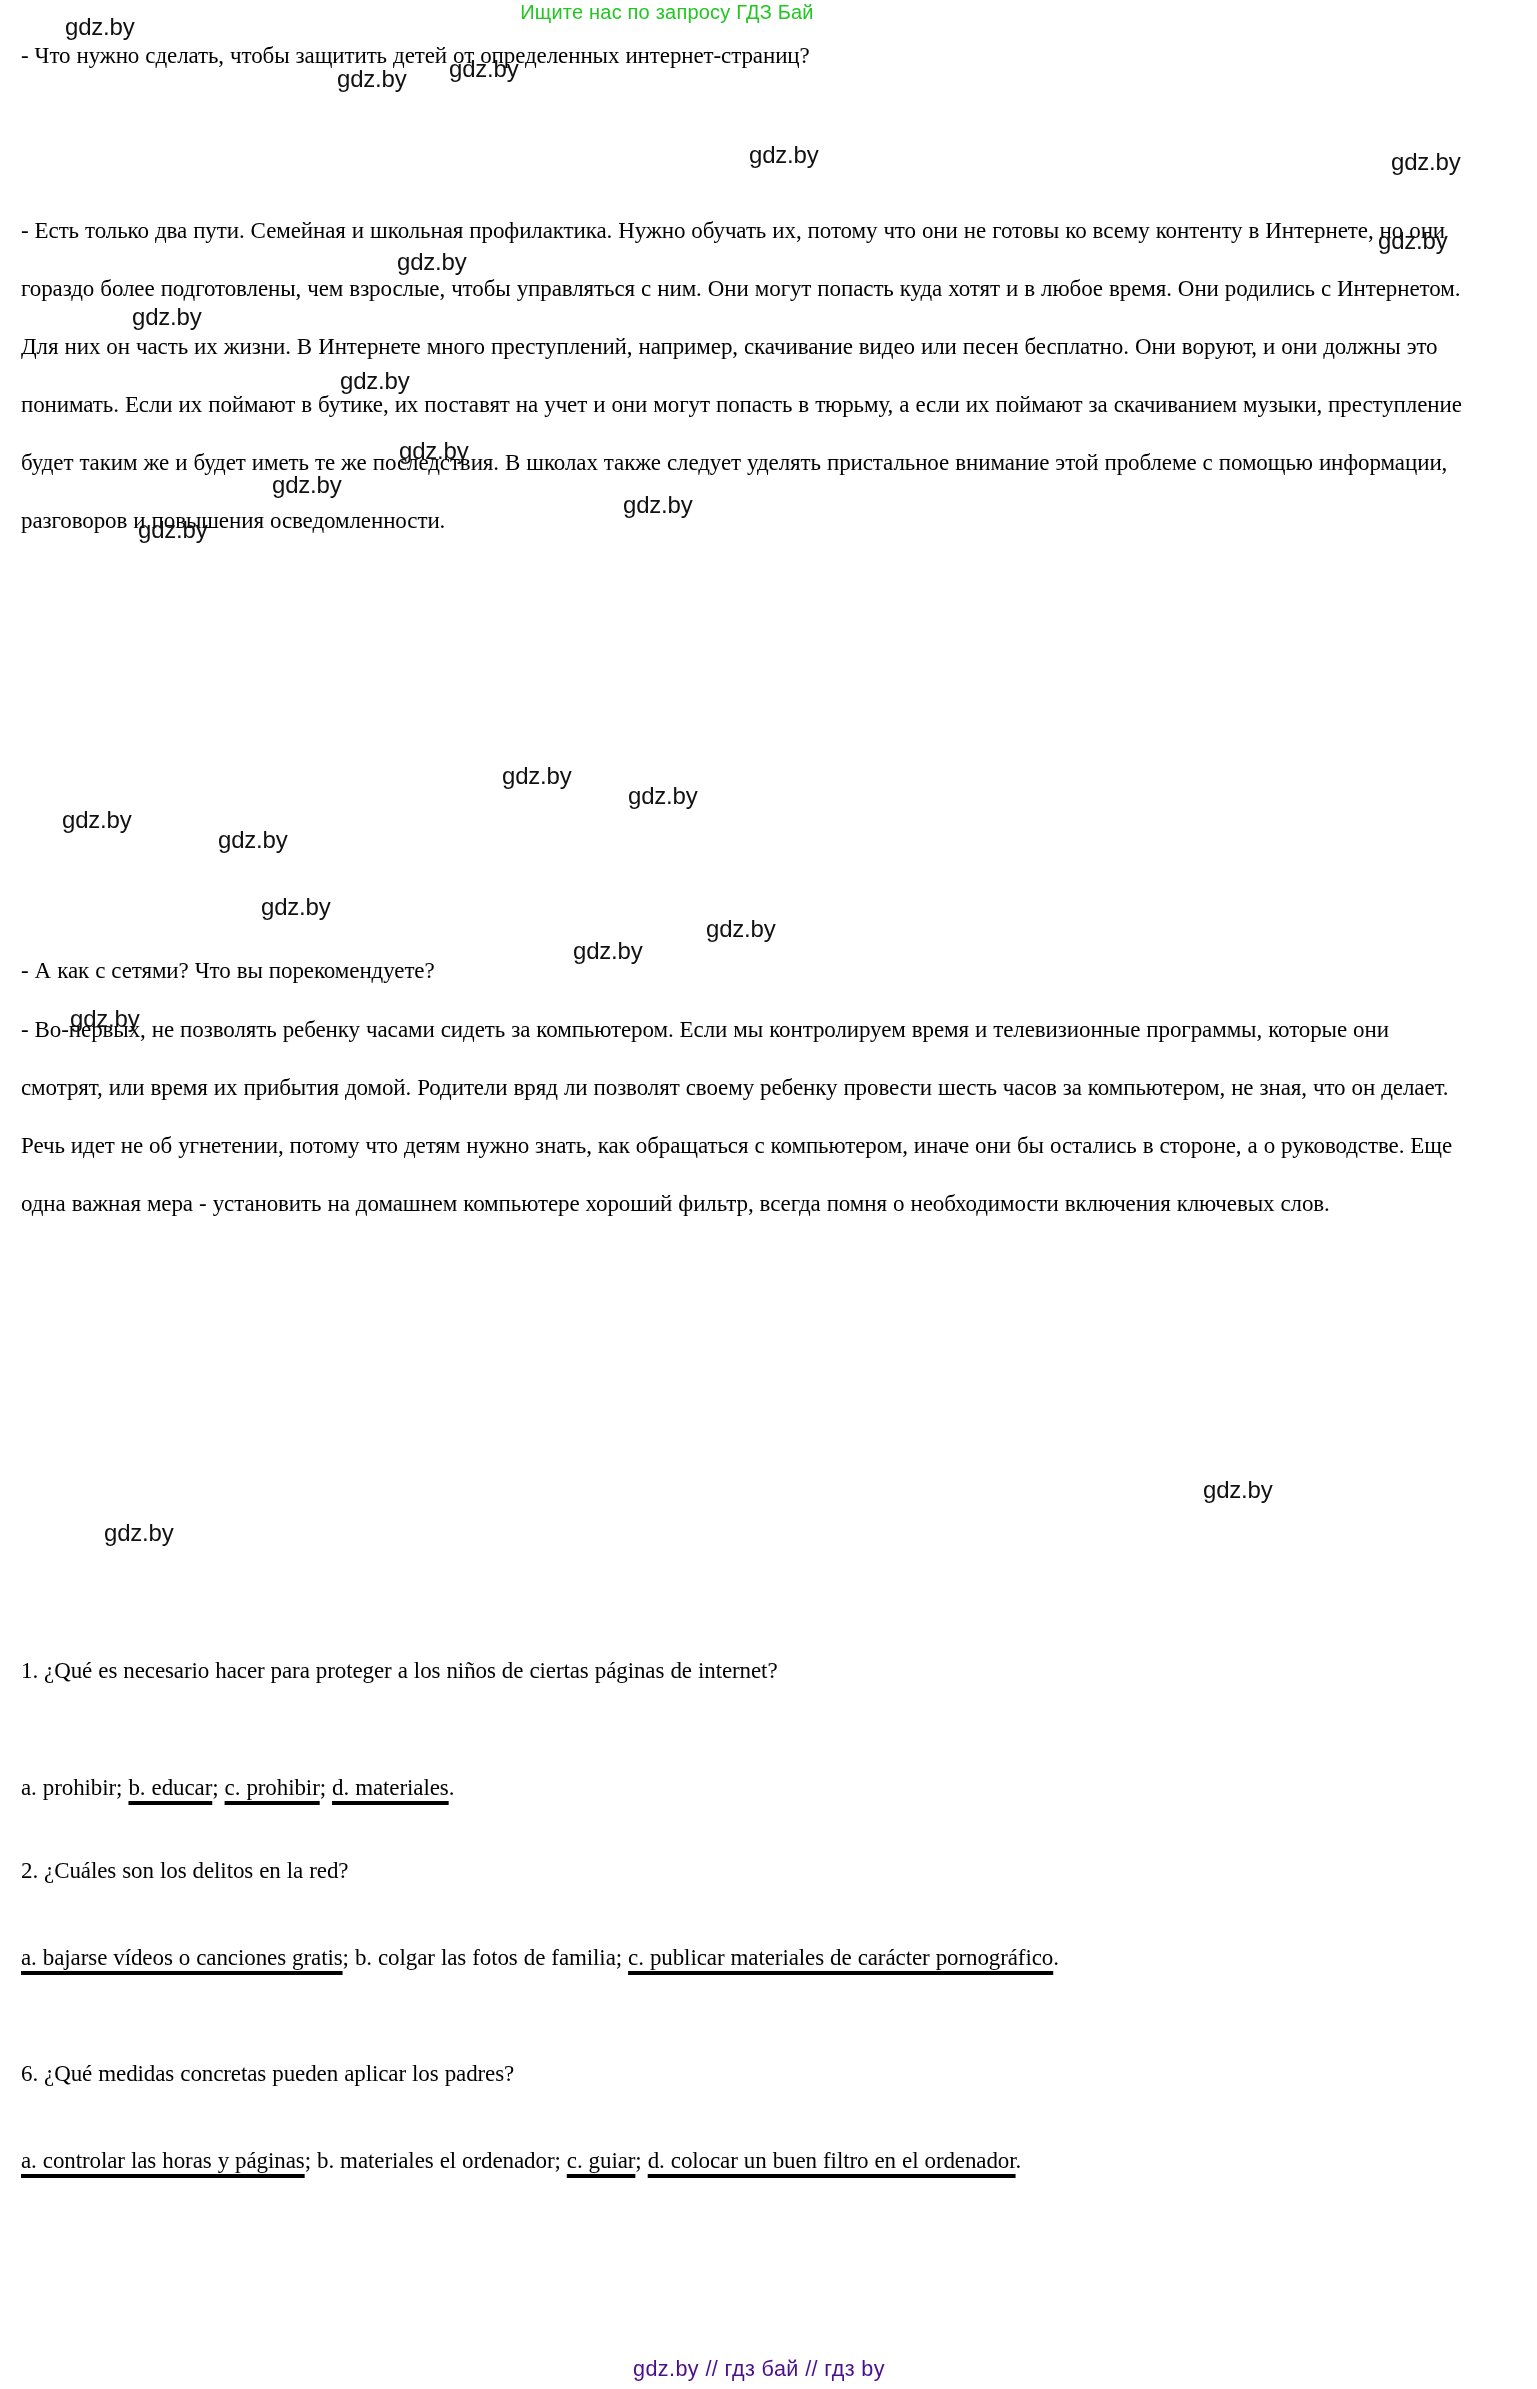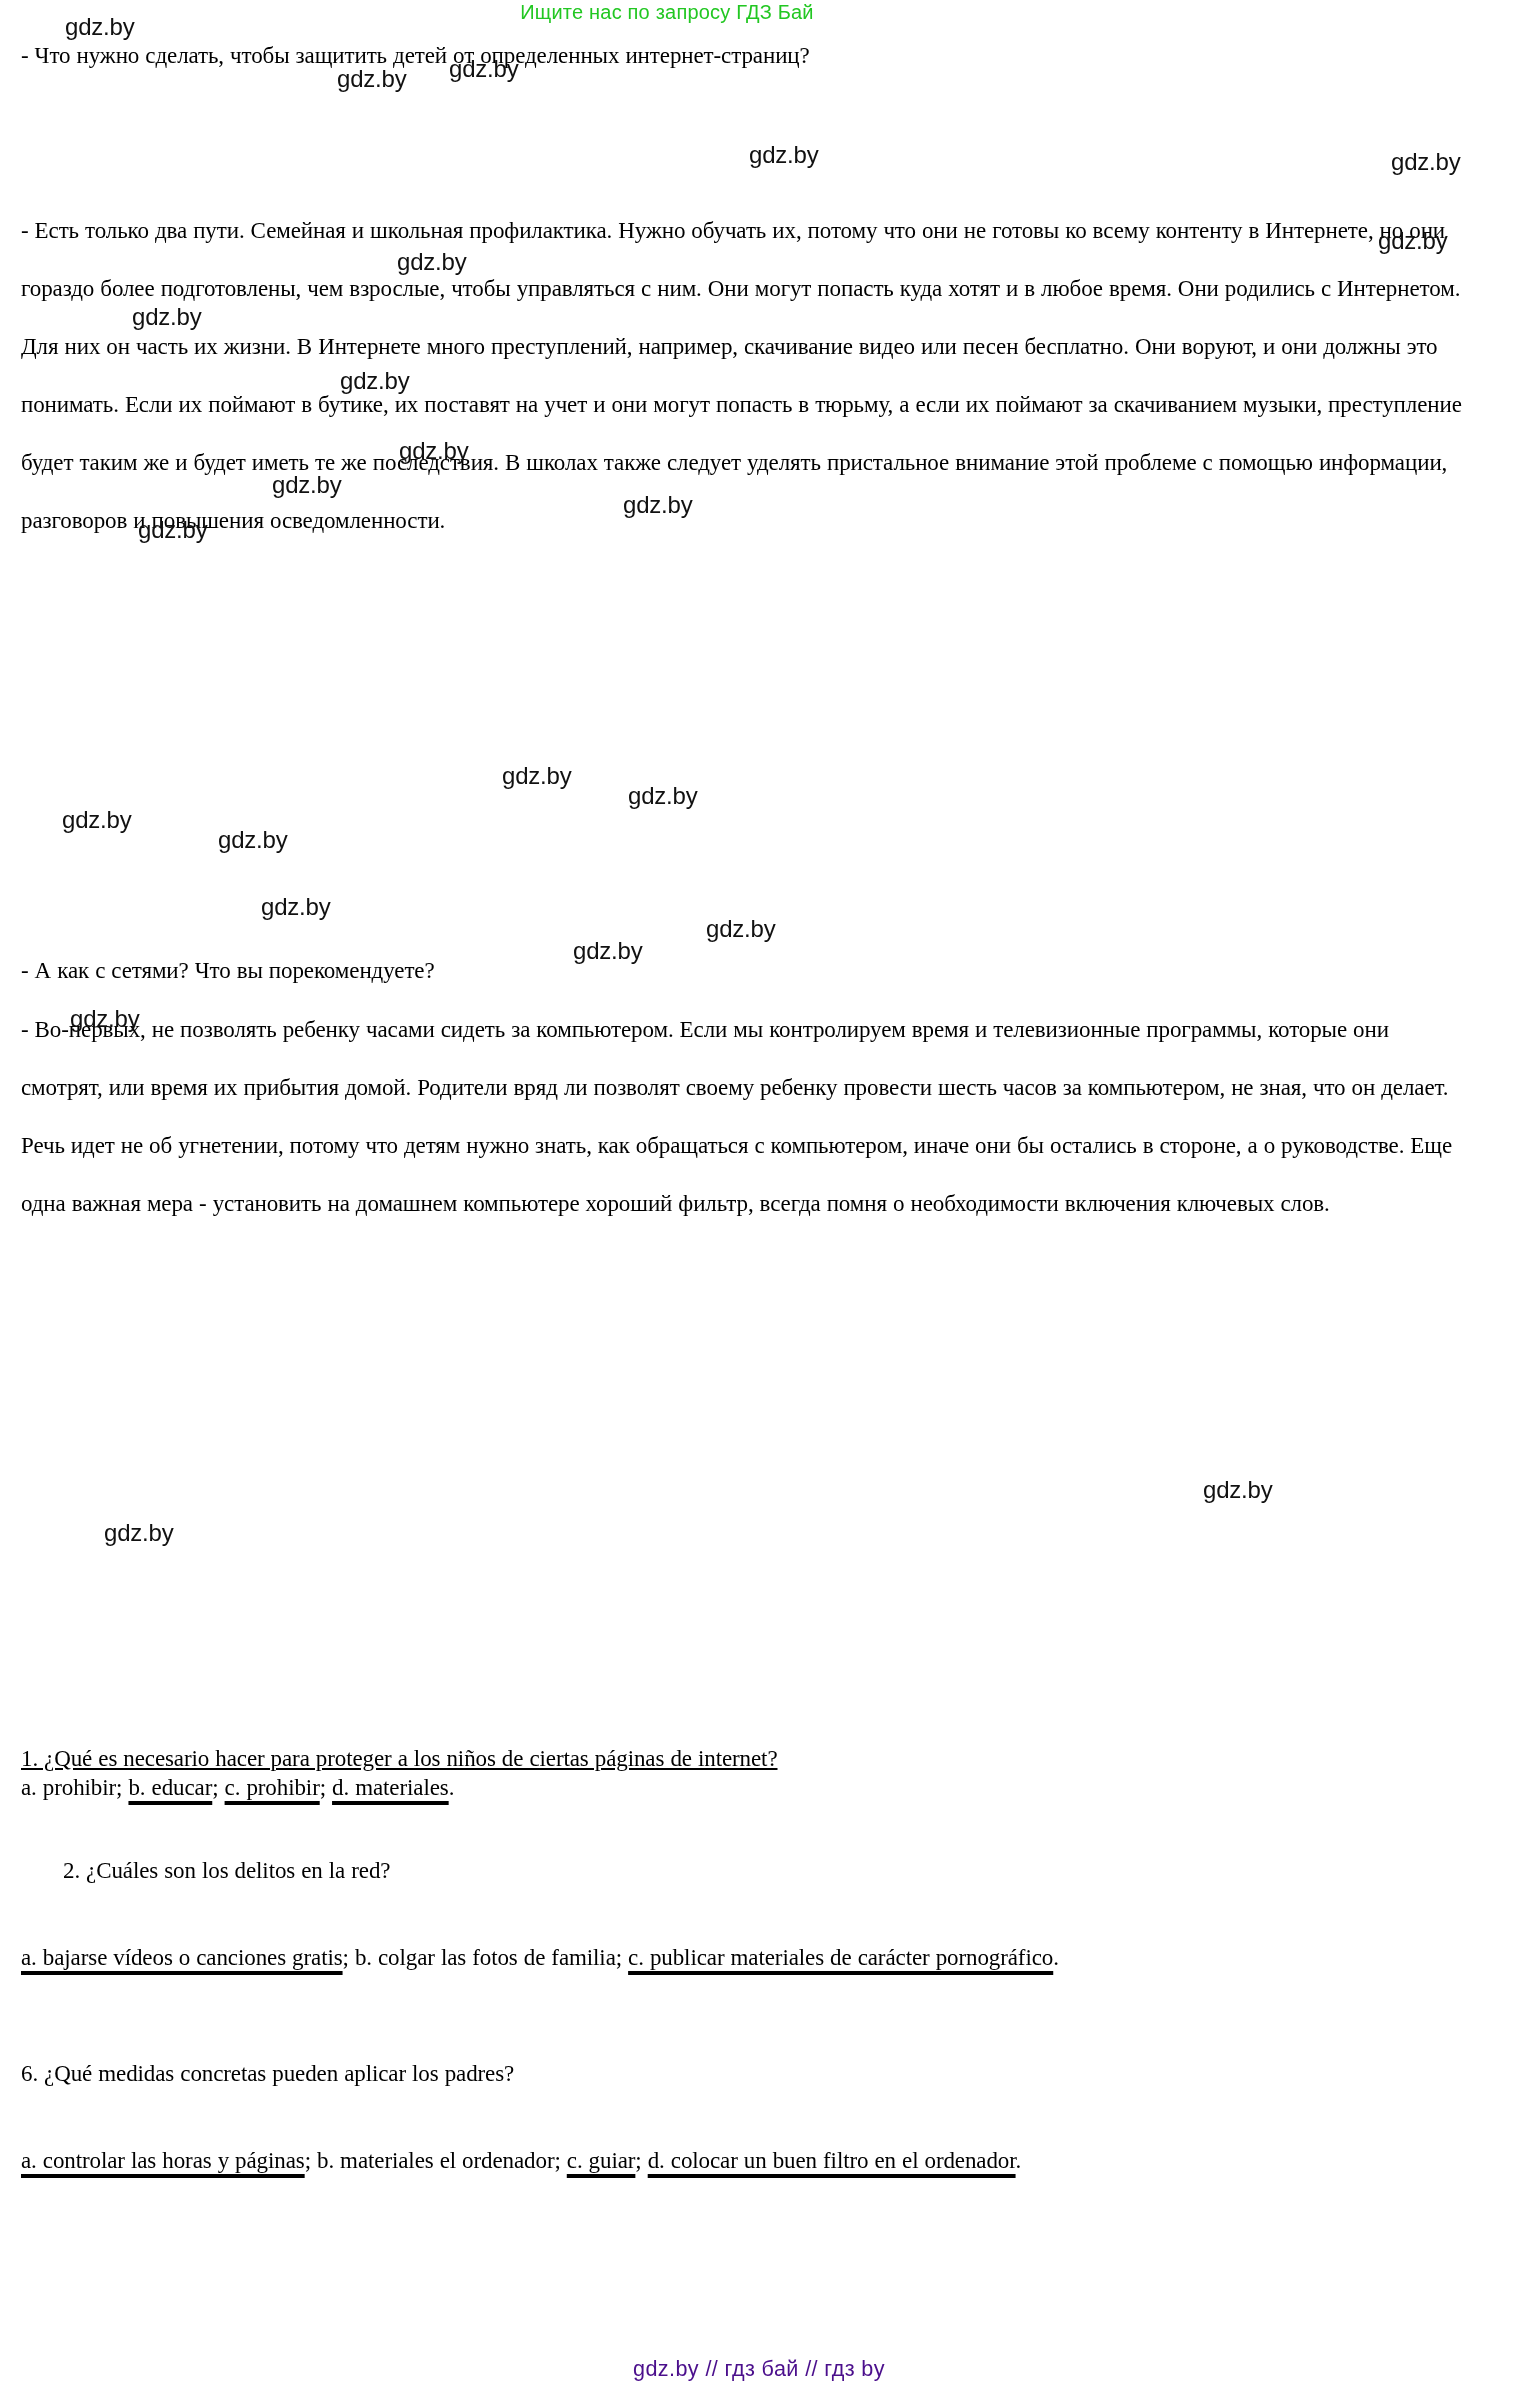--- a/index.html
+++ b/index.html
@@ -93,25 +93,25 @@
   <div class="promo-bar">Ищите нас по запросу ГДЗ Бай</div>
 
   <div class="para qa" style="top:27px;">- Что нужно сделать, чтобы защитить детей от определенных интернет-страниц?</div>
 
   <div class="para qa" style="top:202px;">- Есть только два пути. Семейная и школьная профилактика. Нужно обучать их, потому что они не готовы ко всему контенту в Интернете, но они гораздо более подготовлены, чем взрослые, чтобы управляться с ним. Они могут попасть куда хотят и в любое время. Они родились с Интернетом. Для них он часть их жизни. В Интернете много преступлений, например, скачивание видео или песен бесплатно. Они воруют, и они должны это понимать. Если их поймают в бутике, их поставят на учет и они могут попасть в тюрьму, а если их поймают за скачиванием музыки, преступление будет таким же и будет иметь те же последствия. В школах также следует уделять пристальное внимание этой проблеме с помощью информации, разговоров и повышения осведомленности.</div>
 
   <div class="para qa" style="top:942px;">- А как с сетями? Что вы порекомендуете?</div>
 
   <div class="para qa" style="top:1001px;">- Во-первых, не позволять ребенку часами сидеть за компьютером. Если мы контролируем время и телевизионные программы, которые они смотрят, или время их прибытия домой. Родители вряд ли позволят своему ребенку провести шесть часов за компьютером, не зная, что он делает. Речь идет не об угнетении, потому что детям нужно знать, как обращаться с компьютером, иначе они бы остались в стороне, а о руководстве. Еще одна важная мера - установить на домашнем компьютере хороший фильтр, всегда помня о необходимости включения ключевых слов.</div>
 
-  <div class="para sp" style="top:1730px;text-decoration:underline;">1. ¿Qué es necesario hacer para proteger a los niños de ciertas páginas de internet?</div>
+  <div class="para sp" style="top:1642px;">1. ¿Qué es necesario hacer para proteger a los niños de ciertas páginas de internet?</div>
 
   <div class="para sp" style="top:1759px;"><span>a. prohibir; </span><u>b. educar</u><span>; </span><u>c. prohibir</u><span>; </span><u>d. materiales</u><span>.</span></div>
 
-  <div class="para sp" style="top:1842px;margin-left:42px;">2. ¿Cuáles son los delitos en la red?</div>
+  <div class="para sp" style="top:1842px;">2. ¿Cuáles son los delitos en la red?</div>
 
   <div class="para sp" style="top:1929px;"><span> </span><u>a. bajarse vídeos o canciones gratis</u><span>; b. colgar las fotos de familia; </span><u>c. publicar materiales de carácter pornográfico</u><span>.</span></div>
 
   <div class="para sp" style="top:2045px;">6. ¿Qué medidas concretas pueden aplicar los padres?</div>
 
   <div class="para sp" style="top:2132px;"><u>a. controlar las horas y páginas</u><span>; b. materiales el ordenador; </span><u>c. guiar</u><span>; </span><u>d. colocar un buen filtro en el ordenador</u><span>.</span></div>
 
   <div id="watermark-layer">
       <div class="wm" style="left: 65px; top: 17.6px; color: rgb(17, 17, 17);">gdz.by</div>
       <div class="wm" style="left: 449px; top: 60px; color: rgb(17, 17, 17);">gdz.by</div>

